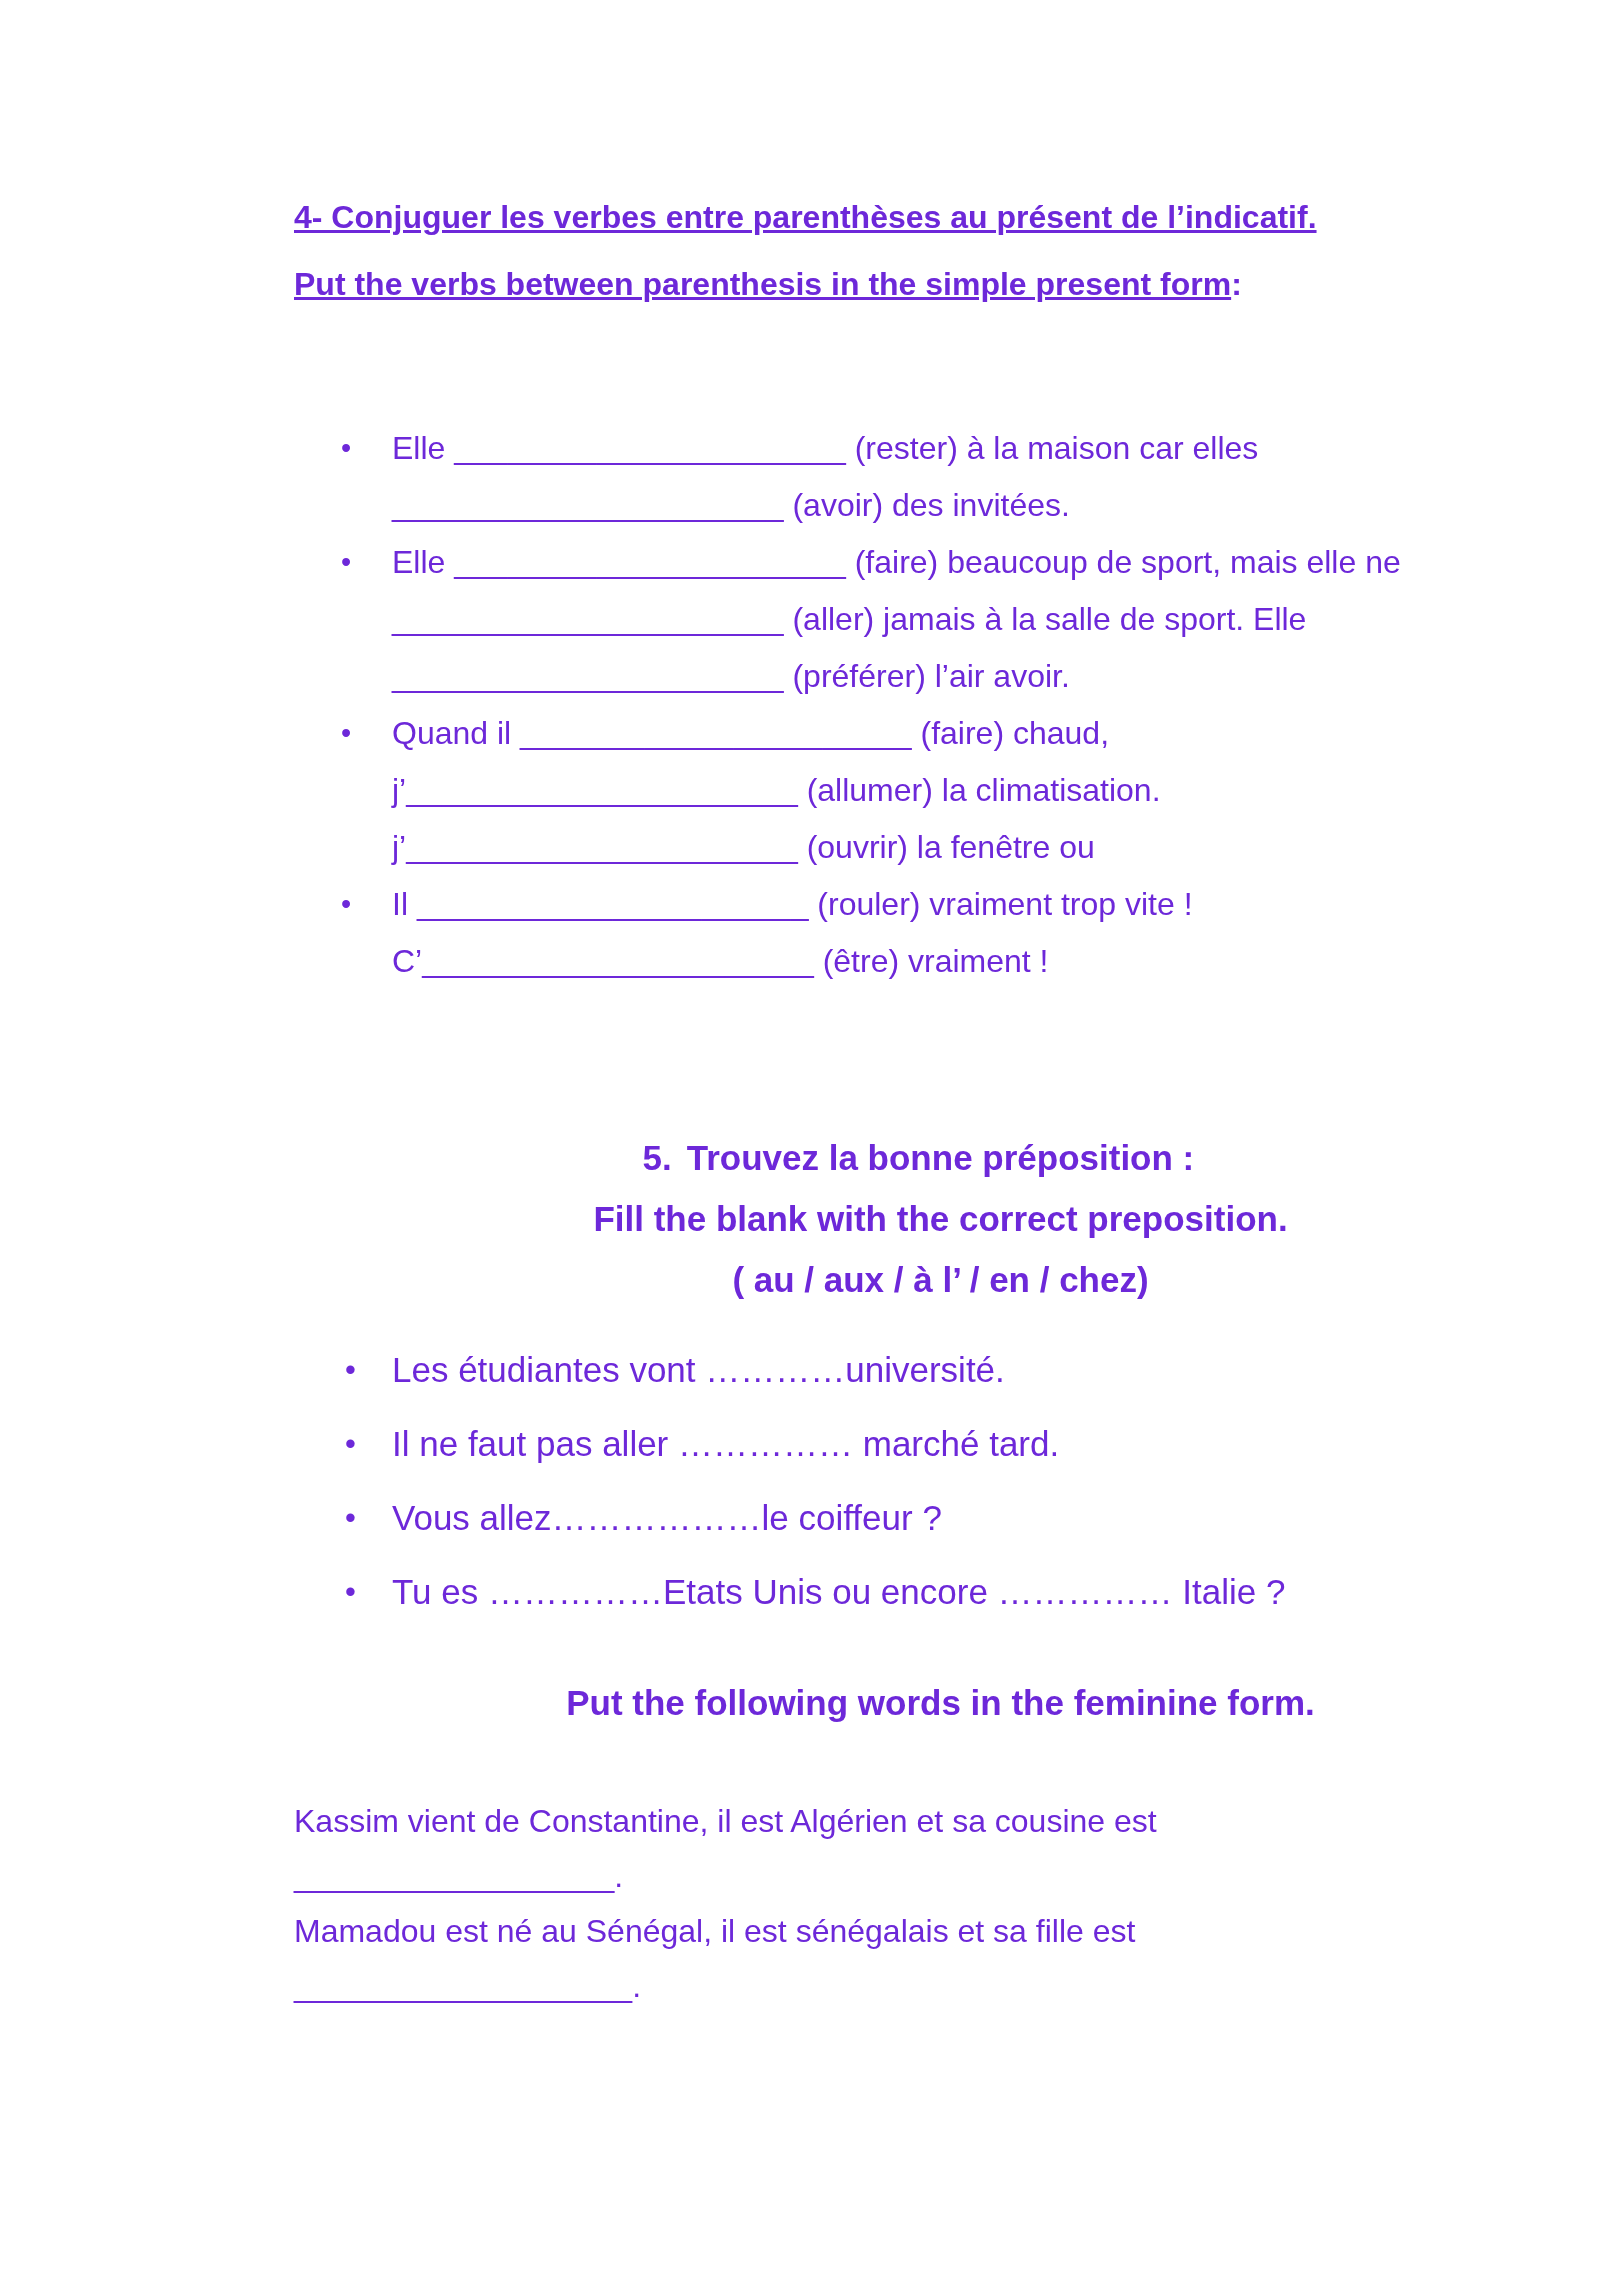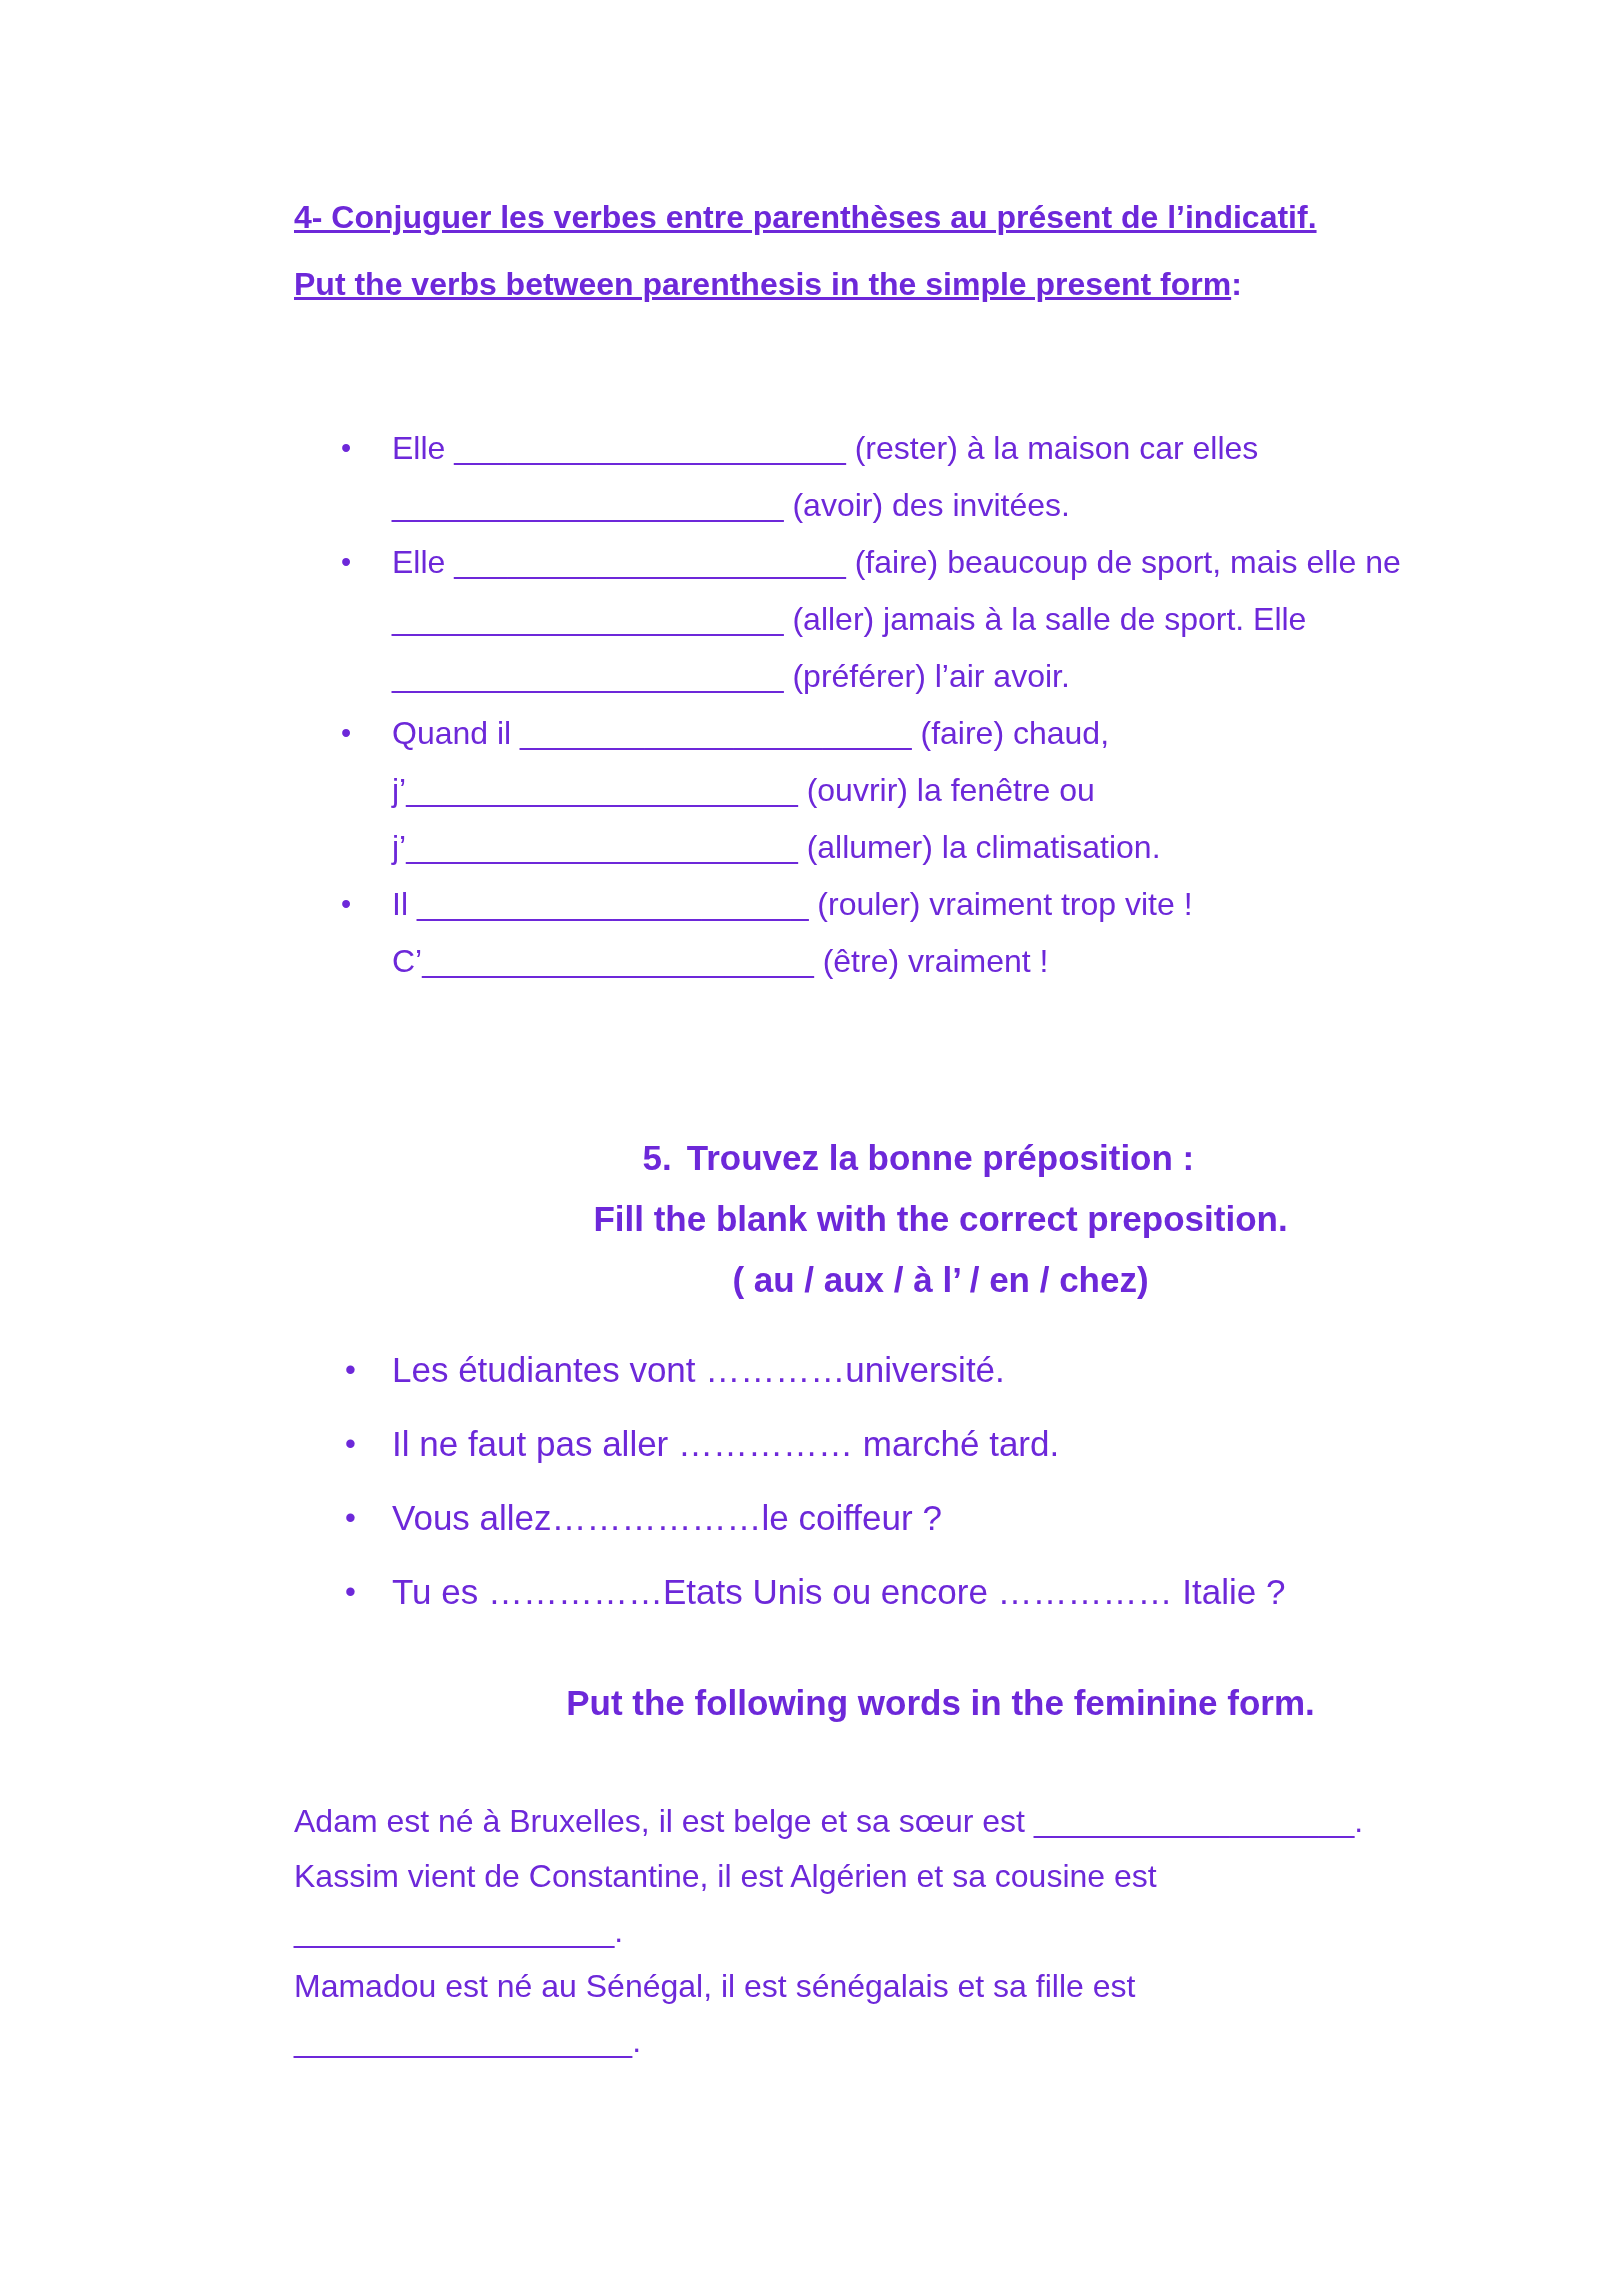--- a/index.html
+++ b/index.html
@@ -90,22 +90,22 @@
         <div class="line">Elle ______________________ (faire) beaucoup de sport, mais elle ne</div>
         <div class="line">______________________ (aller) jamais à la salle de sport. Elle</div>
         <div class="line">______________________ (préférer) l’air avoir.</div>
       </div>
     </div>
 
     <div class="b-item">
       <span class="b-marker4">•</span>
       <div class="b-lines">
         <div class="line">Quand il ______________________ (faire) chaud,</div>
+        <div class="line">j’______________________ (allumer) la climatisation.</div>
         <div class="line">j’______________________ (ouvrir) la fenêtre ou</div>
-        <div class="line">j’______________________ (allumer) la climatisation.</div>
       </div>
     </div>
 
     <div class="b-item">
       <span class="b-marker4">•</span>
       <div class="b-lines">
         <div class="line">Il ______________________ (rouler) vraiment trop vite !</div>
         <div class="line">C’______________________ (être) vraiment !</div>
       </div>
     </div>
@@ -143,19 +143,18 @@
         </div>
       </div>
     </div>
   </div>
 
   <div class="sec6">
     <div class="h-line h-cont">Put the following words in the feminine form.</div>
   </div>
 
   <div class="para6">
-    <div class="line">Adam est né à Bruxelles, il est belge et sa sœur est __________________.</div>
     <div class="line">Kassim vient de Constantine, il est Algérien et sa cousine est __________________.</div>
     <div class="line">Mamadou est né au Sénégal, il est sénégalais et sa fille est ___________________.</div>
   </div>
 
 </div>
 
 
 </body></html>

